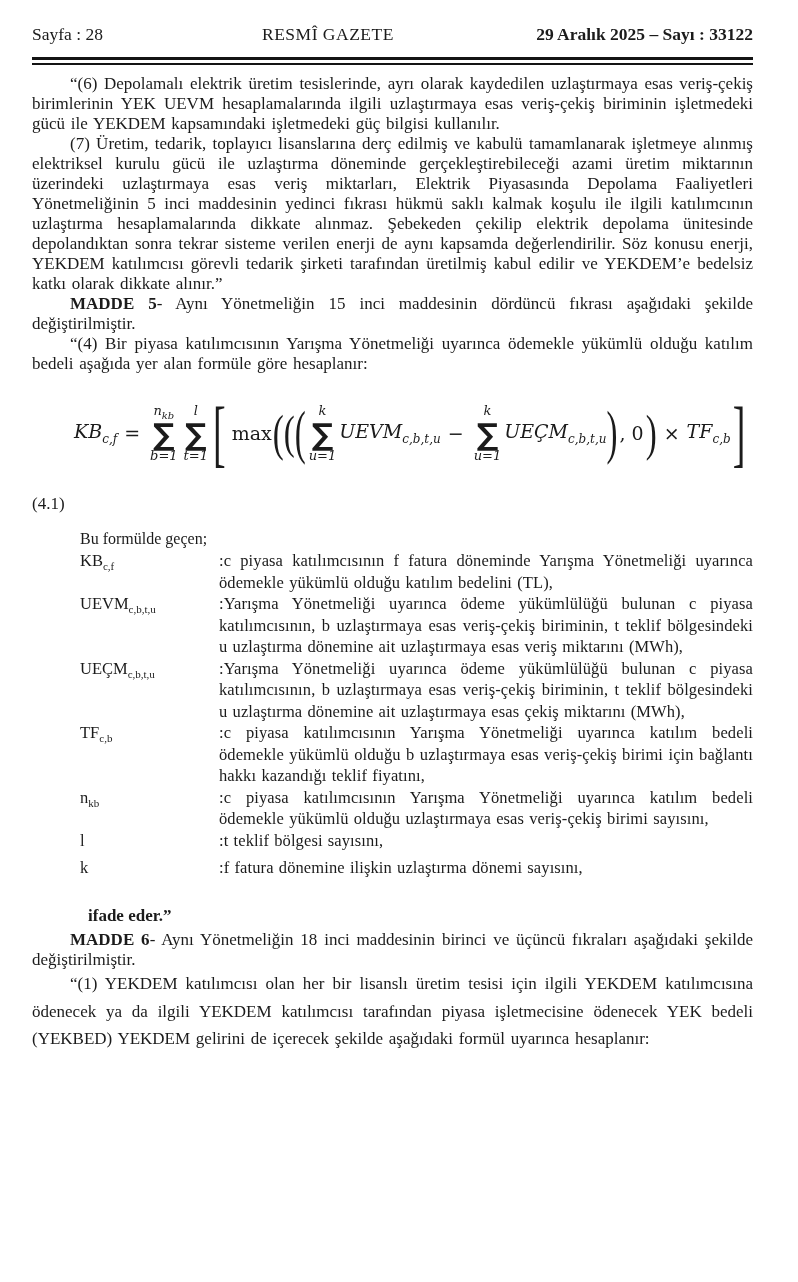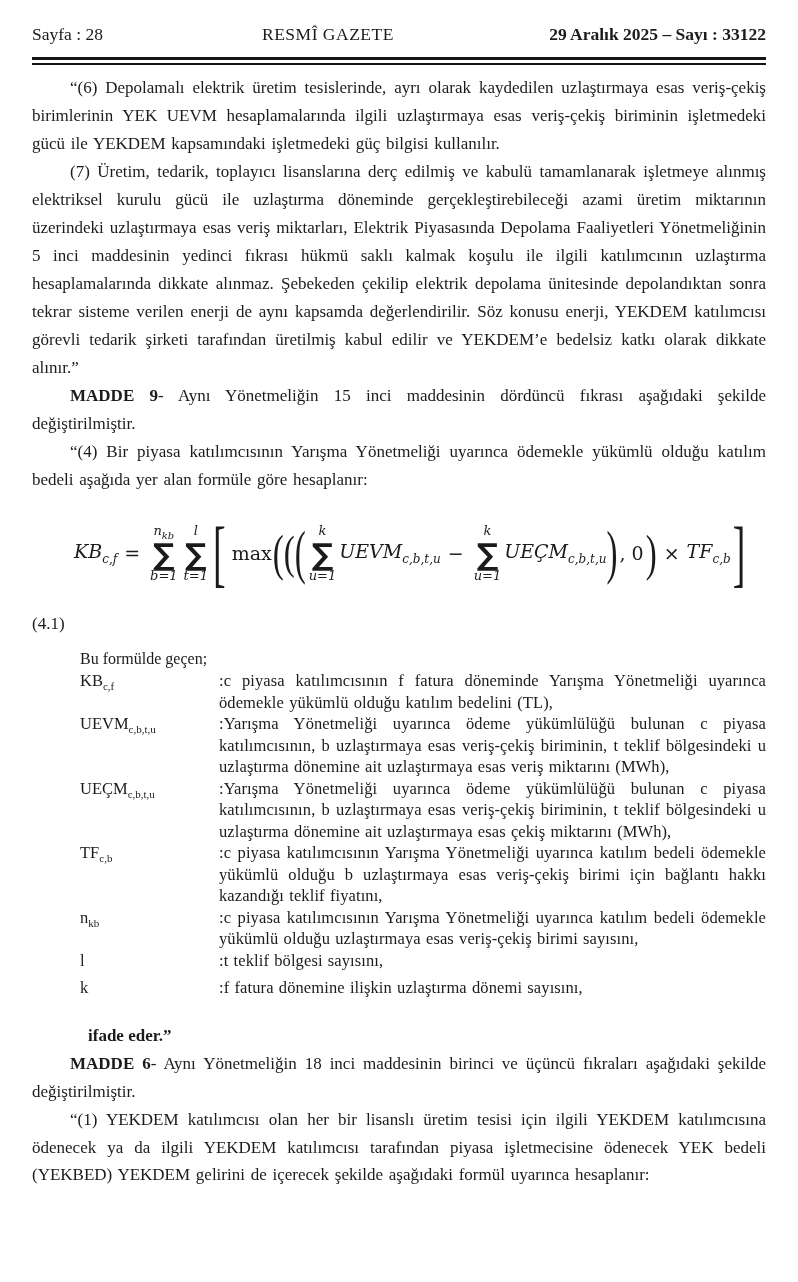--- a/index.html
+++ b/index.html
@@ -1,29 +1,29 @@
 <!DOCTYPE html>
 <html lang="tr"><head>
 <meta charset="utf-8">
 <style>
   html,body{margin:0;padding:0;background:#e8e8e8;}
   .page{
     width:798px;height:1282px;margin:0 auto;background:#ffffff;color:#1b1b1b;
     font-family:"Liberation Serif","DejaVu Serif",serif;
-    box-sizing:border-box;padding:24px 32px 0 32px;overflow:hidden;position:relative;
+    box-sizing:border-box;padding:24px 45px 0 32px;overflow:hidden;position:relative;
   }
   
   .pageheader{position:relative;height:26px;font-size:17.5px;white-space:nowrap;}
   .hdr-left{position:absolute;left:0;top:0;}
   .hdr-center{position:absolute;left:230px;top:0;letter-spacing:0.5px;}
   .hdr-right{position:absolute;right:0;top:0;font-weight:bold;}
   .rule{margin-top:7px;height:3px;border-top:3.5px solid #141414;border-bottom:2px solid #141414;}
   
   .doc{margin-top:9px;font-size:17px;}
-  p.body{margin:0;text-align:justify;text-indent:38px;line-height:28px;word-spacing:1.5px;}
+  p.body{margin:0;text-align:justify;text-indent:38px;line-height:20px;word-spacing:1.5px;}
   p.tight{line-height:27.5px;}
   b.madde{font-weight:bold;}
   
   .formula-wrap{margin:12px 0 0 42px;display:flex;align-items:center;min-height:94px;
     font-family:"DejaVu Serif","Liberation Serif",serif;font-size:19px;}
   .fvar{font-style:italic;white-space:nowrap;}
   .fvar sub,.fsub{font-size:12px;font-style:italic;}
   .fop{margin:0 7px;font-style:normal;}
   .fsum{display:inline-flex;flex-direction:column;align-items:center;line-height:1;margin:0 3px;}
   .fsup,.flim{font-size:13px;font-style:italic;line-height:1;white-space:nowrap;}
@@ -57,21 +57,21 @@
     <span class="hdr-center">RESMÎ GAZETE</span>
     <span class="hdr-right">29 Aralık 2025 – Sayı : 33122</span>
   </div>
   <div class="rule"></div>
 
   <div class="doc">
 
     <p class="body">“(6) Depolamalı elektrik üretim tesislerinde, ayrı olarak kaydedilen uzlaştırmaya esas veriş-çekiş birimlerinin YEK UEVM hesaplamalarında ilgili uzlaştırmaya esas veriş-çekiş biriminin işletmedeki gücü ile YEKDEM kapsamındaki işletmedeki güç bilgisi kullanılır.</p>
     <p class="body">(7) Üretim, tedarik, toplayıcı lisanslarına derç edilmiş ve kabulü tamamlanarak işletmeye alınmış elektriksel kurulu gücü ile uzlaştırma döneminde gerçekleştirebileceği azami üretim miktarının üzerindeki uzlaştırmaya esas veriş miktarları, Elektrik Piyasasında Depolama Faaliyetleri Yönetmeliğinin 5 inci maddesinin yedinci fıkrası hükmü saklı kalmak koşulu ile ilgili katılımcının uzlaştırma hesaplamalarında dikkate alınmaz. Şebekeden çekilip elektrik depolama ünitesinde depolandıktan sonra tekrar sisteme verilen enerji de aynı kapsamda değerlendirilir. Söz konusu enerji, YEKDEM katılımcısı görevli tedarik şirketi tarafından üretilmiş kabul edilir ve YEKDEM’e bedelsiz katkı olarak dikkate alınır.”</p>
 
-    <p class="body"><b class="madde">MADDE 9</b><span>- Aynı Yönetmeliğin 15 inci maddesinin dördüncü fıkrası aşağıdaki şekilde değiştirilmiştir.</span></p>
+    <p class="body"><b class="madde">MADDE 5</b><span>- Aynı Yönetmeliğin 15 inci maddesinin dördüncü fıkrası aşağıdaki şekilde değiştirilmiştir.</span></p>
 
     <p class="body">“(4) Bir piyasa katılımcısının Yarışma Yönetmeliği uyarınca ödemekle yükümlü olduğu katılım bedeli aşağıda yer alan formüle göre hesaplanır:</p>
 
     <div class="formula-wrap">
       <span class="fvar"><i>KB</i><sub class="fsub">c,f</sub></span>
       <span class="fop">=</span>
 
       <span class="fsum">
         <span class="fsup"><i>n</i><sub>kb</sub></span>
         <span class="fsigma">∑</span>

